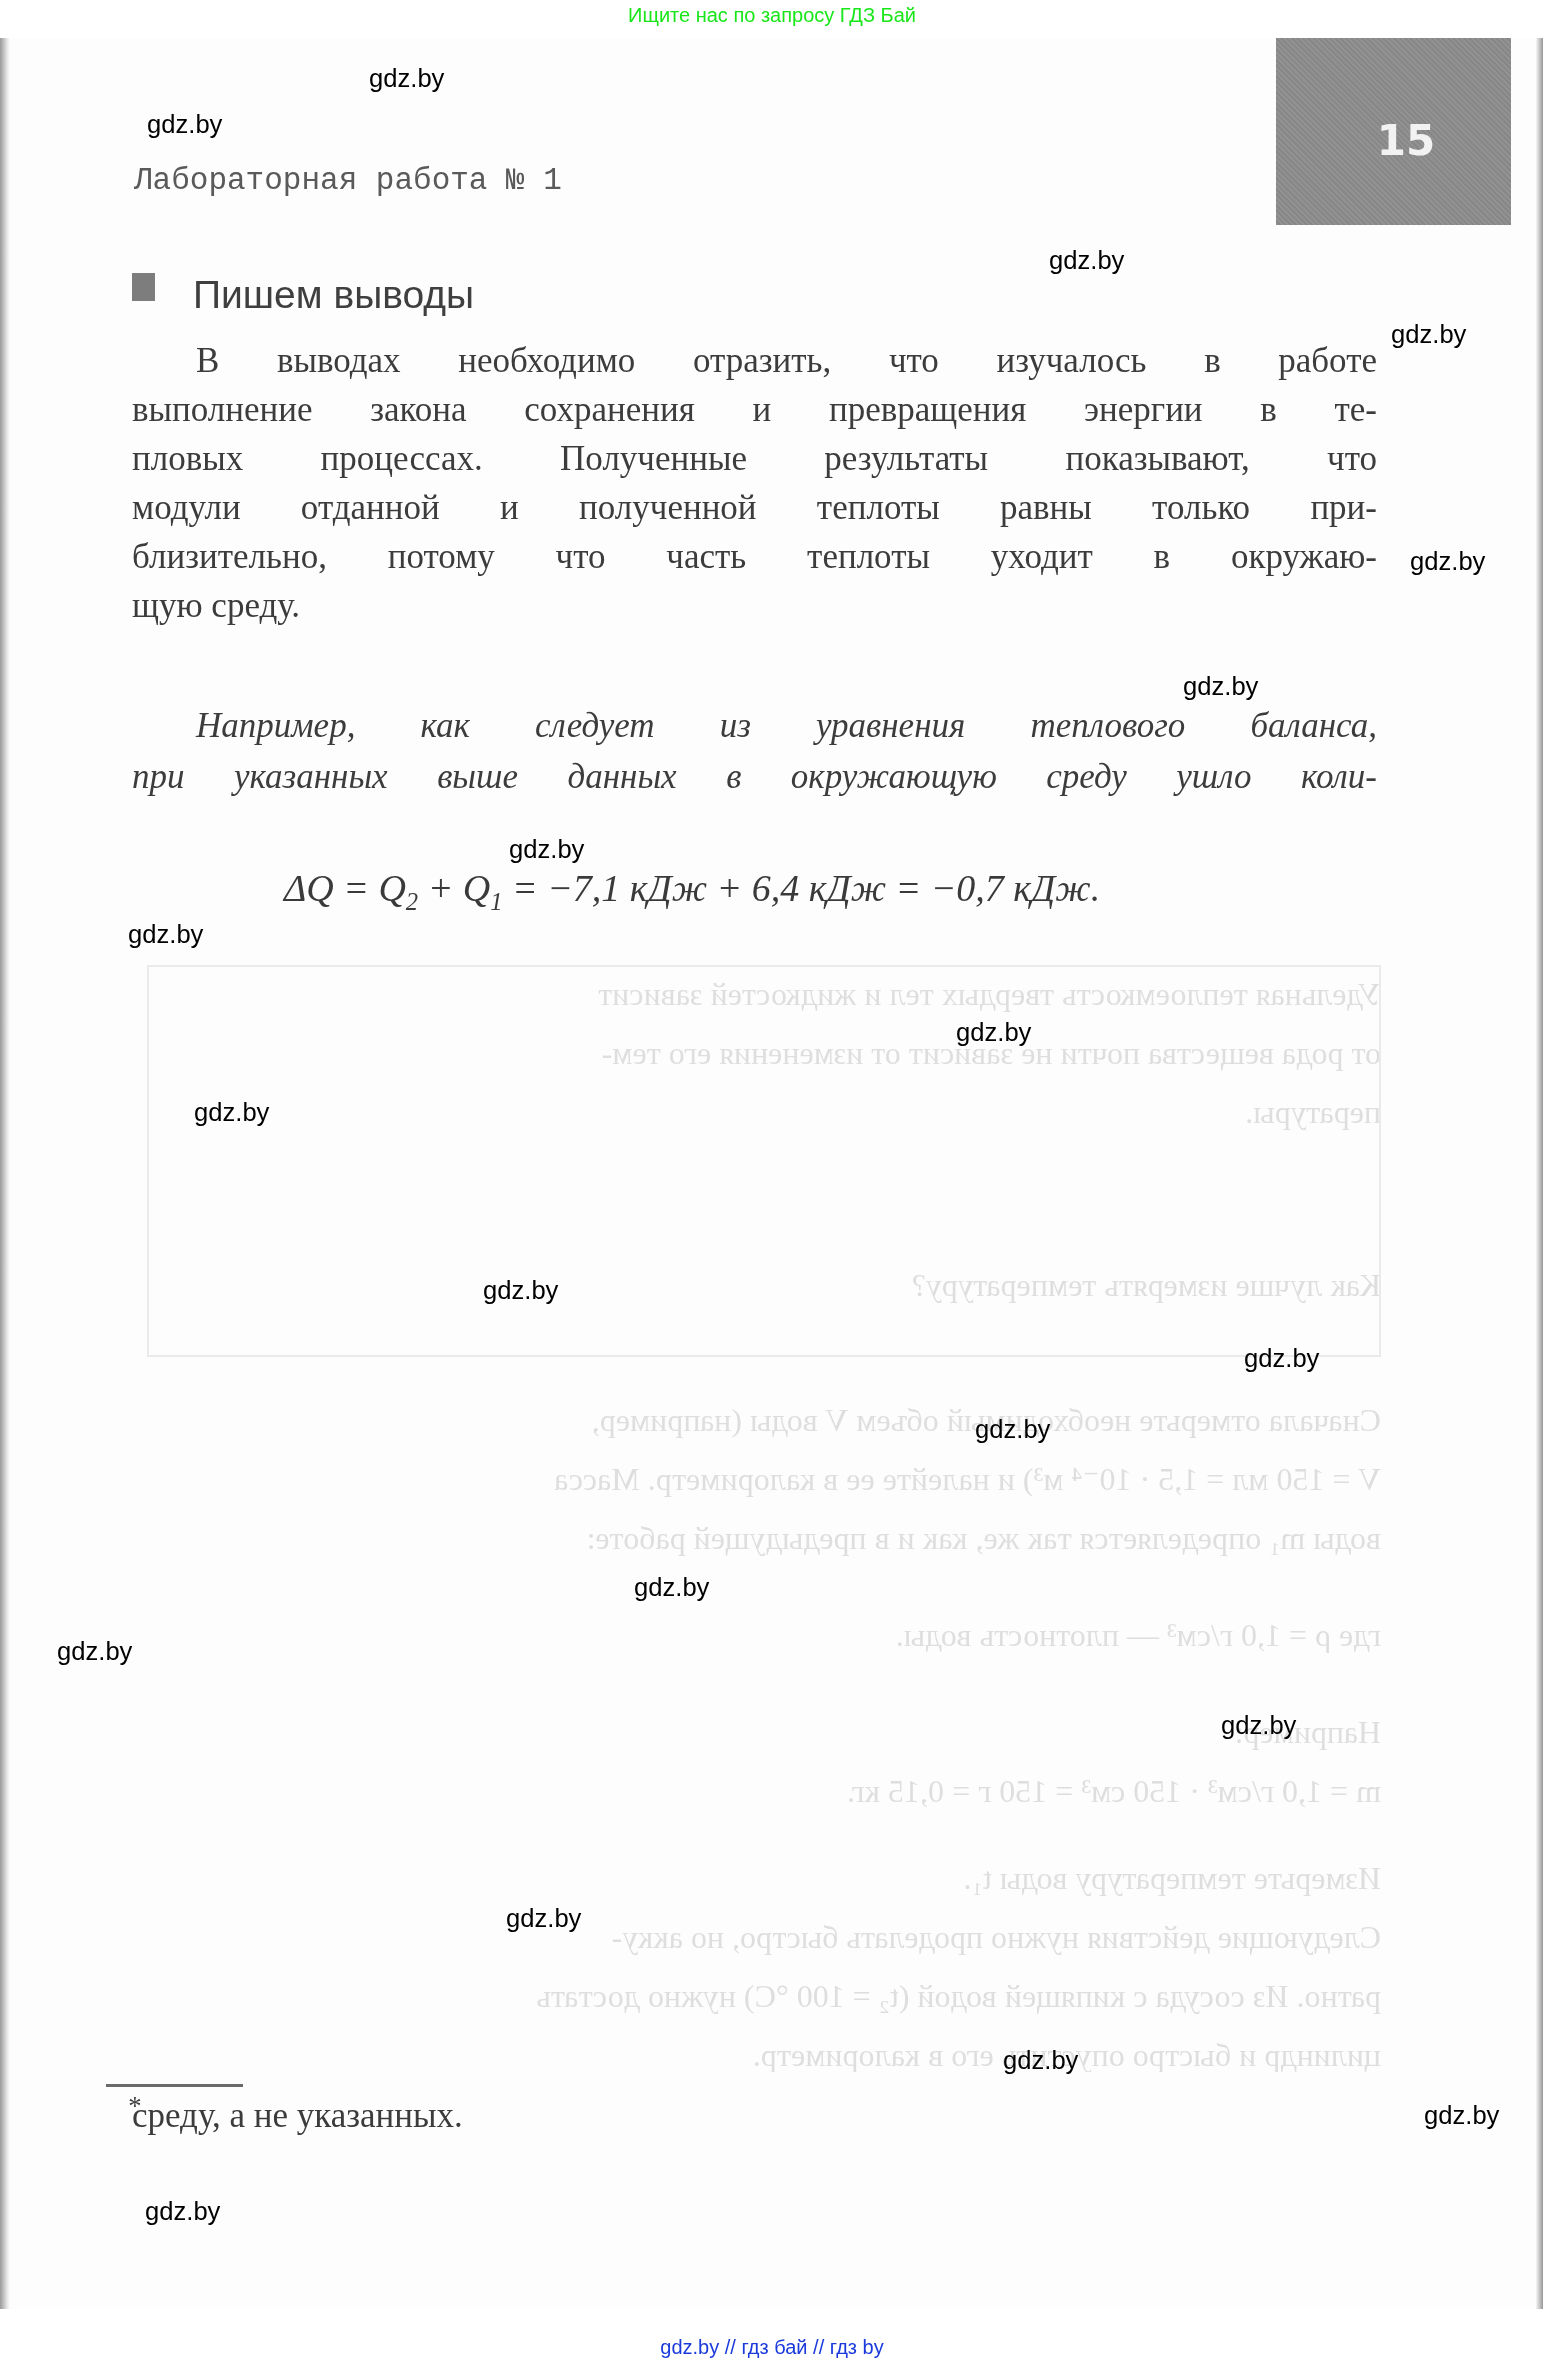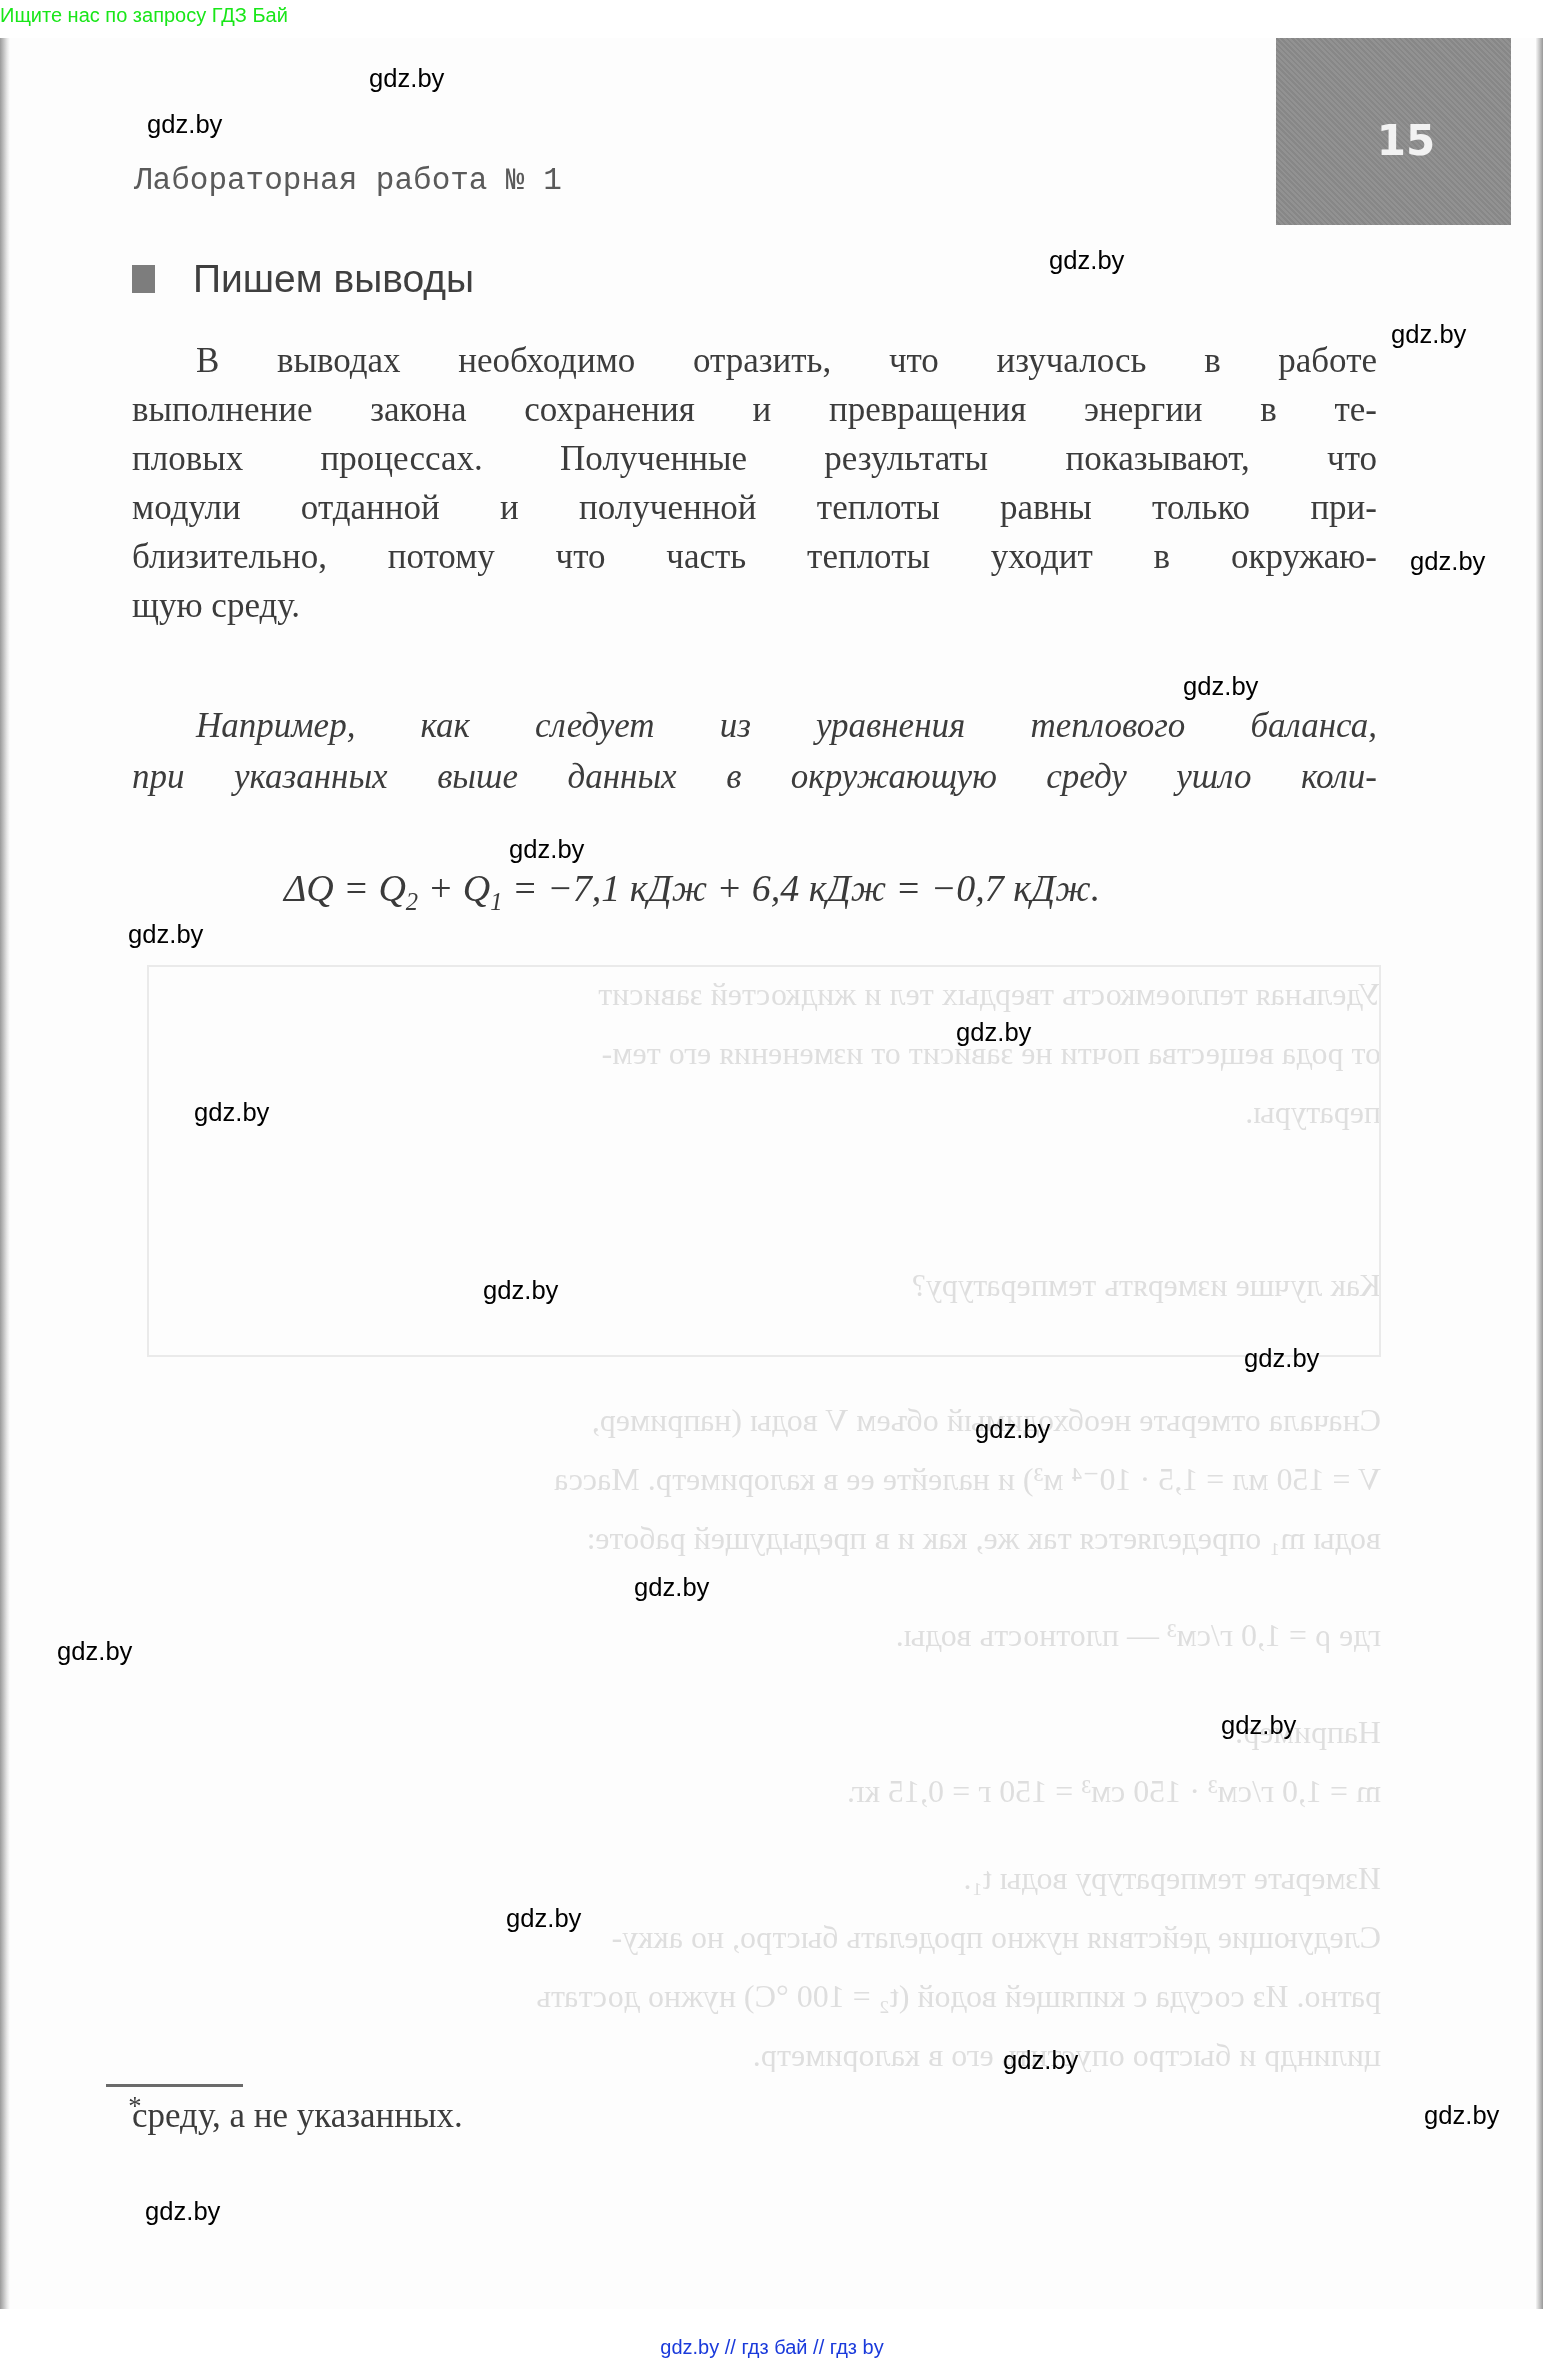--- a/index.html
+++ b/index.html
@@ -2,21 +2,21 @@
 <html style="font-size:15px"><head>
 <meta charset="utf-8">
 <style>
   html, body { margin:0; padding:0; }
   body {
     width:1544px; height:2378px; position:relative; overflow:hidden;
     background:#ffffff;
     font-family:"Liberation Serif", "DejaVu Serif", serif;
   }
   .top-banner {
-    position:absolute; left:0; top:3.8px; width:1544px; text-align:left;
+    position:absolute; left:0; top:3.8px; width:1544px; text-align:center;
     color:#19e619; font-family:"Liberation Sans", sans-serif; font-size:20px;
   }
   .page {
     position:absolute; left:0; top:38px; width:1544px; height:2271px;
     background:#fdfdfd;
   }
   .page-edge {
     position:absolute; left:0; top:38px; width:9.5px; height:2271px;
     background:linear-gradient(to right,#9a9a9a,#e6e6e6 70%,#fdfdfd);
   }
@@ -32,21 +32,21 @@
   .page-number {
     position:absolute; left:0; top:78px; width:260px; text-align:center;
     color:#f2f2f2; font-family:"DejaVu Sans", sans-serif; font-weight:bold; font-size:42px;
   }
   .running-head {
     position:absolute; left:134px; top:163px;
     font-family:Liberation Mono, monospace; font-size:31px; color:#5a5a5a;
   }
   .section-heading { position:absolute; left:132px; top:257px; display:flex; align-items:center; }
   .bullet-square { width:23px; height:28px; background:#7d7d7d; margin-right:38px; }
-  .heading-text { font-family:"Liberation Sans", sans-serif; font-size:39px; color:#3f3f3f; }
+  .heading-text { font-family:"Liberation Sans", sans-serif; font-size:39px; color:#3f3f3f;margin-top:16px; }
   .body-text {
     position:absolute; left:132px; top:336px; width:1245px;
     font-size:35px; line-height:49px; color:#3c3c3c; text-align:justify;
   }
   .body-line { display:block; text-align:justify; text-align-last:justify; white-space:nowrap; }
   .body-line.last { text-align-last:left; }
   .indent { padding-left:64px; }
   .italic-block {
     position:absolute; left:132px; top:700px; width:1245px;
     font-style:italic; font-size:35px; line-height:51px; color:#3c3c3c;

